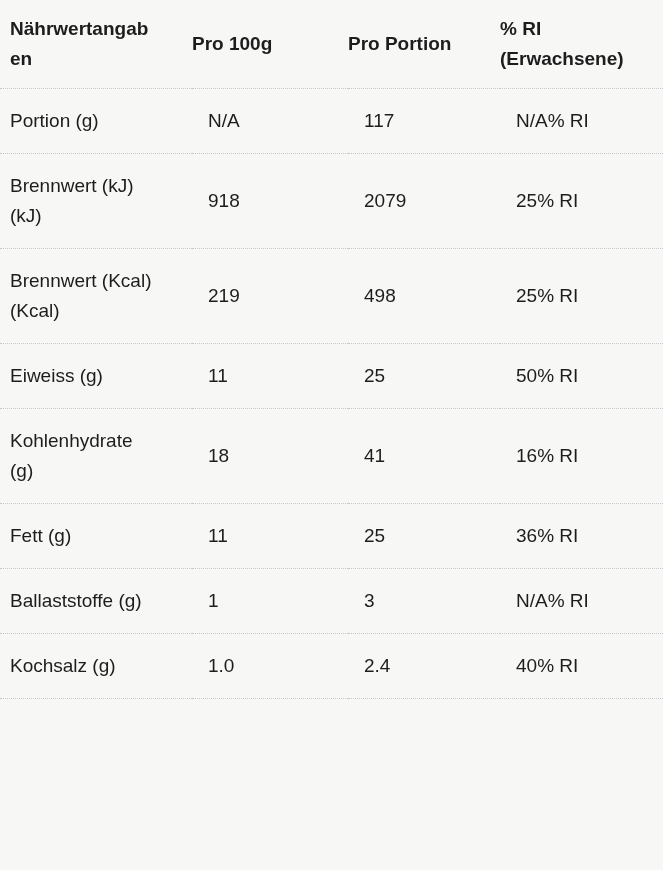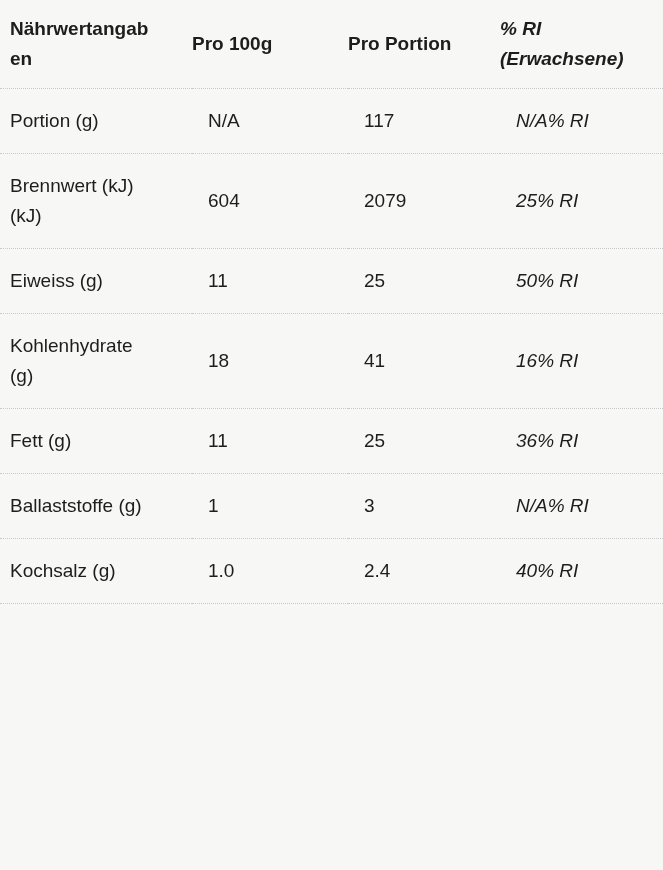--- a/index.html
+++ b/index.html
@@ -34,21 +34,21 @@
     line-height:30px;
     overflow-wrap:break-word;
     word-wrap:break-word;
     padding:17px 16px;
   }
   thead th{
     font-weight:700;
     padding:14px 0;
   }
   th.c1,td.c1{padding-left:10px;padding-right:38px;}
-  th.c4,td.c4{padding-right:6px;font-style:italic;}
+  th.c4,td.c4{padding-right:6px;}
   thead tr,tbody tr{
     border-bottom:1px dotted var(--border-color);
   }
 </style>
 </head>
 <body>
 
 <table>
   <colgroup>
     <col class="c1">
@@ -66,22 +66,28 @@
   </thead>
   <tbody>
     <tr>
       <td class="c1">Portion (g)</td>
       <td class="c2">N/A</td>
       <td class="c3">117</td>
       <td class="c4">N/A% RI</td>
     </tr>
     <tr>
       <td class="c1">Brennwert (kJ) (kJ)</td>
-      <td class="c2">604</td>
+      <td class="c2">918</td>
       <td class="c3">2079</td>
+      <td class="c4">25% RI</td>
+    </tr>
+    <tr>
+      <td class="c1">Brennwert (Kcal) (Kcal)</td>
+      <td class="c2">219</td>
+      <td class="c3">498</td>
       <td class="c4">25% RI</td>
     </tr>
     <tr>
       <td class="c1">Eiweiss (g)</td>
       <td class="c2">11</td>
       <td class="c3">25</td>
       <td class="c4">50% RI</td>
     </tr>
     <tr>
       <td class="c1">Kohlenhydrate (g)</td>

